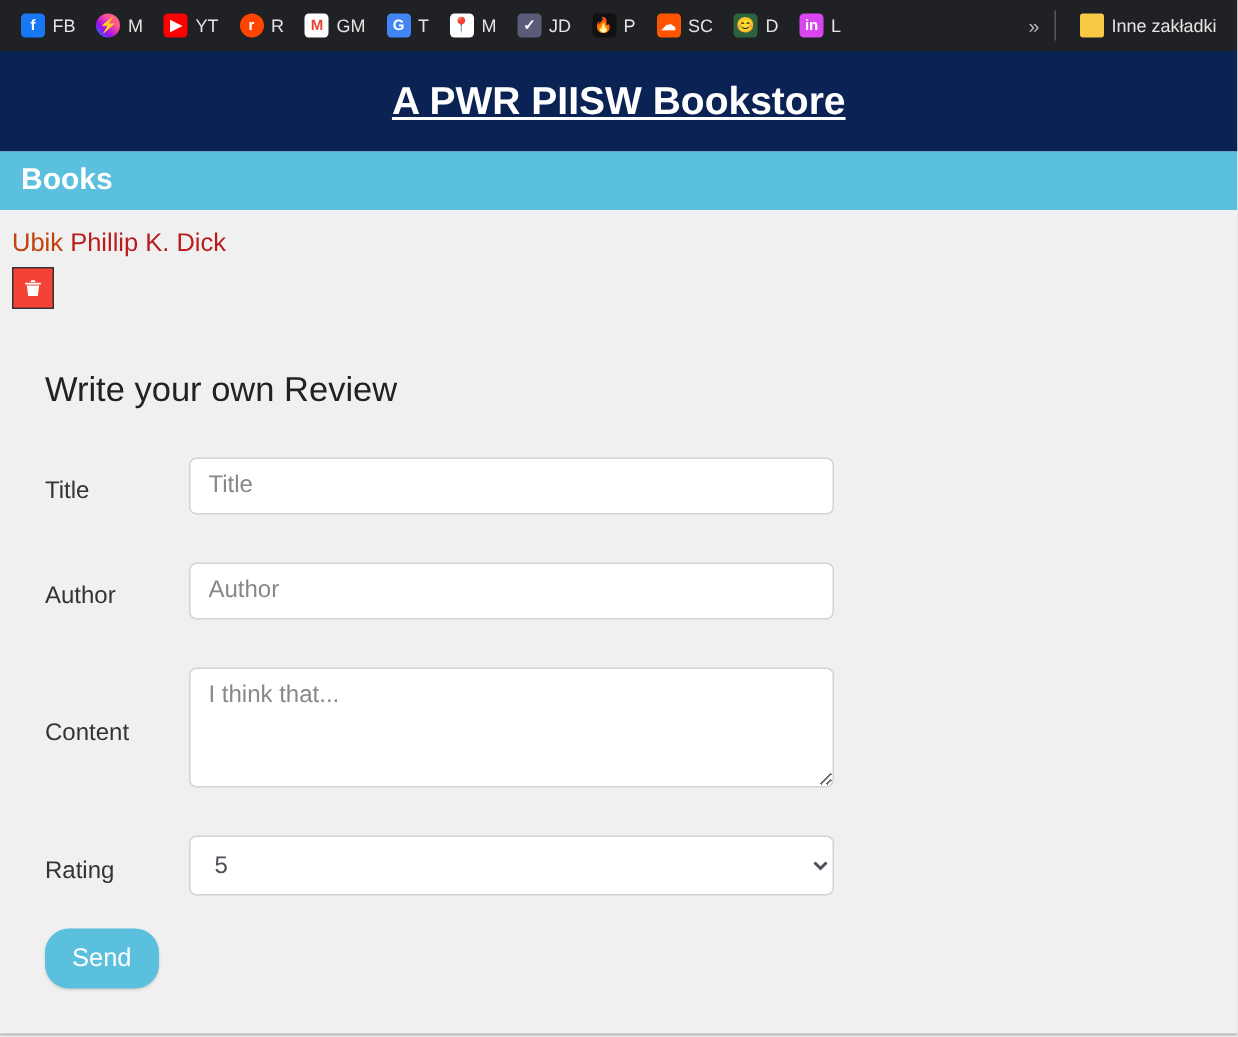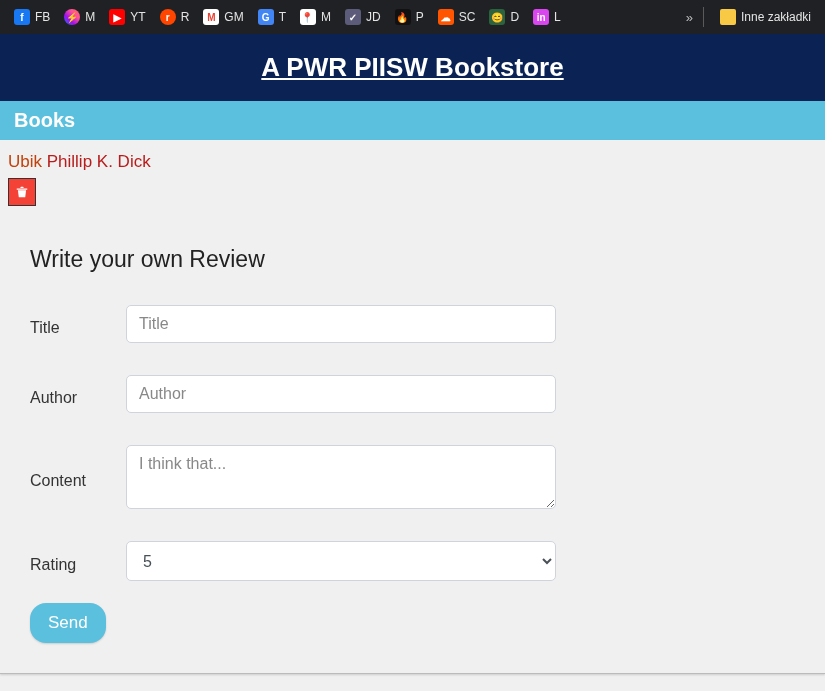--- a/index.html
+++ b/index.html
@@ -125,21 +125,21 @@
       width: 430px;
       padding: 9px 12px;
       font-size: 16px;
       border: 1px solid #ced4da;
       border-radius: 5px;
       color:#495057;
       font-family: inherit;
       background:white;
     }
     .form-control::placeholder { color:#888; }
-    textarea.form-control { height: 64px; resize: both; }
+    textarea.form-control { height: 80px; resize: both; }
     select.form-control { height: 40px; }
 
     .send-btn {
       background: #5bc0de;
       color: white;
       border: none;
       border-radius: 16px;
       padding: 10px 18px;
       font-size: 17px;
       cursor: pointer;

